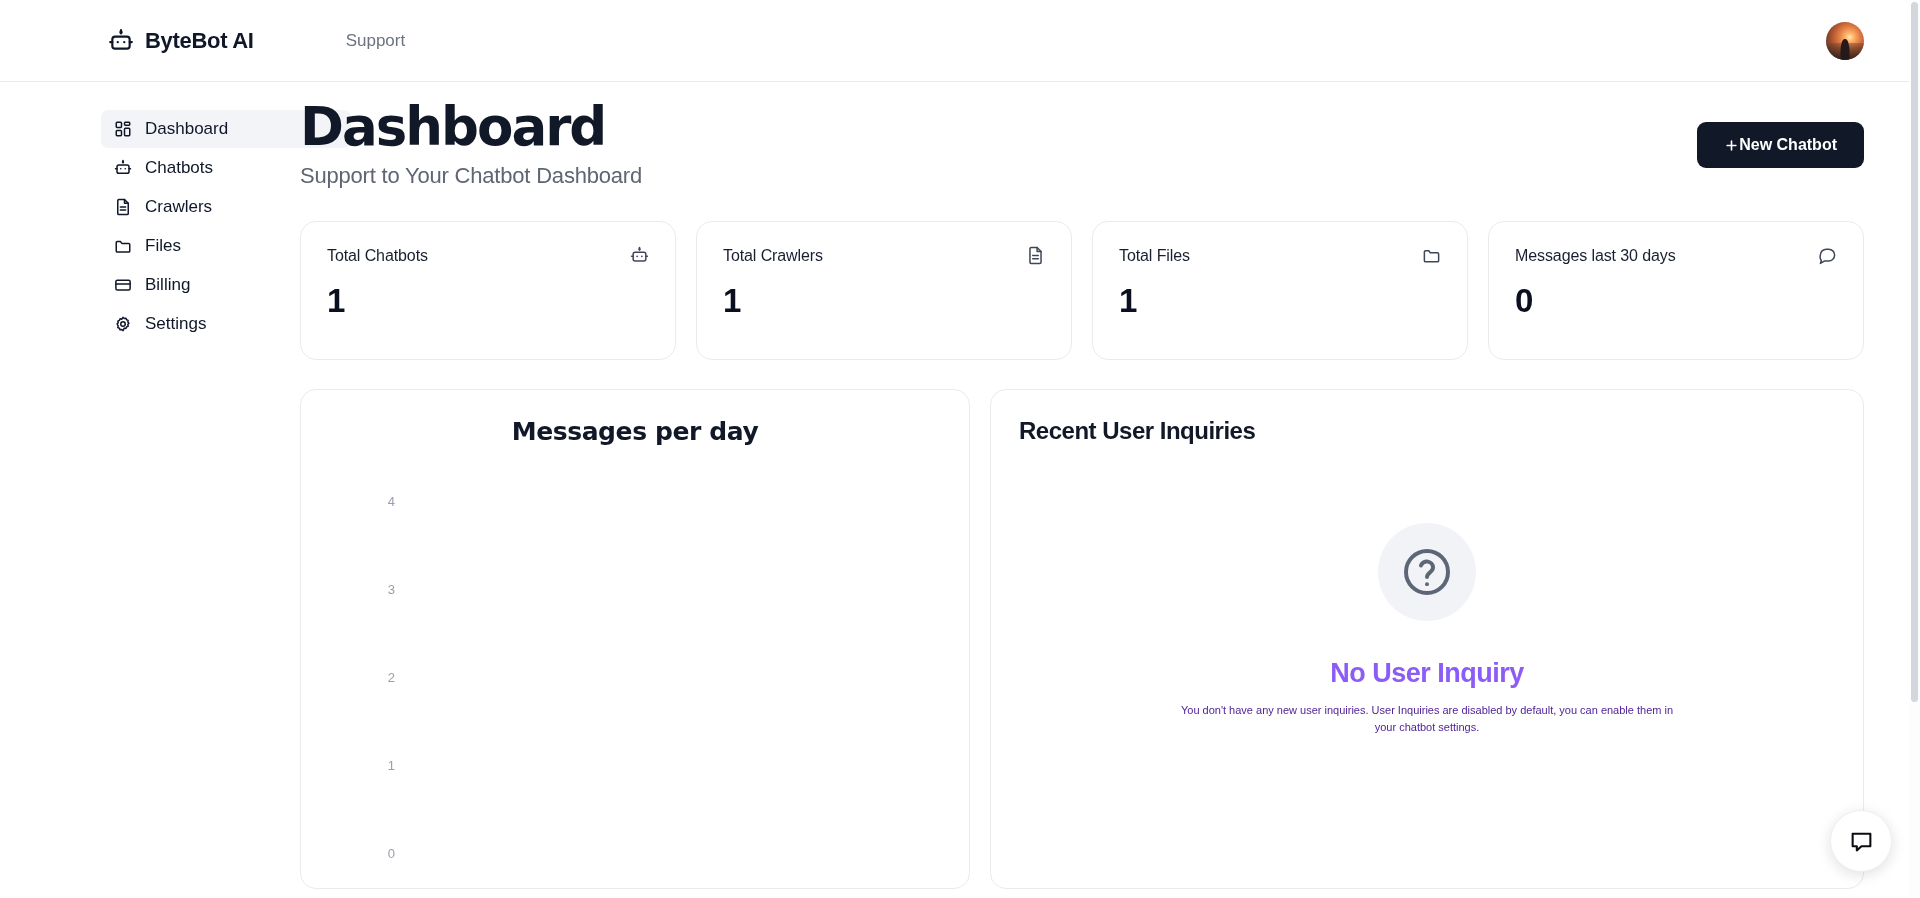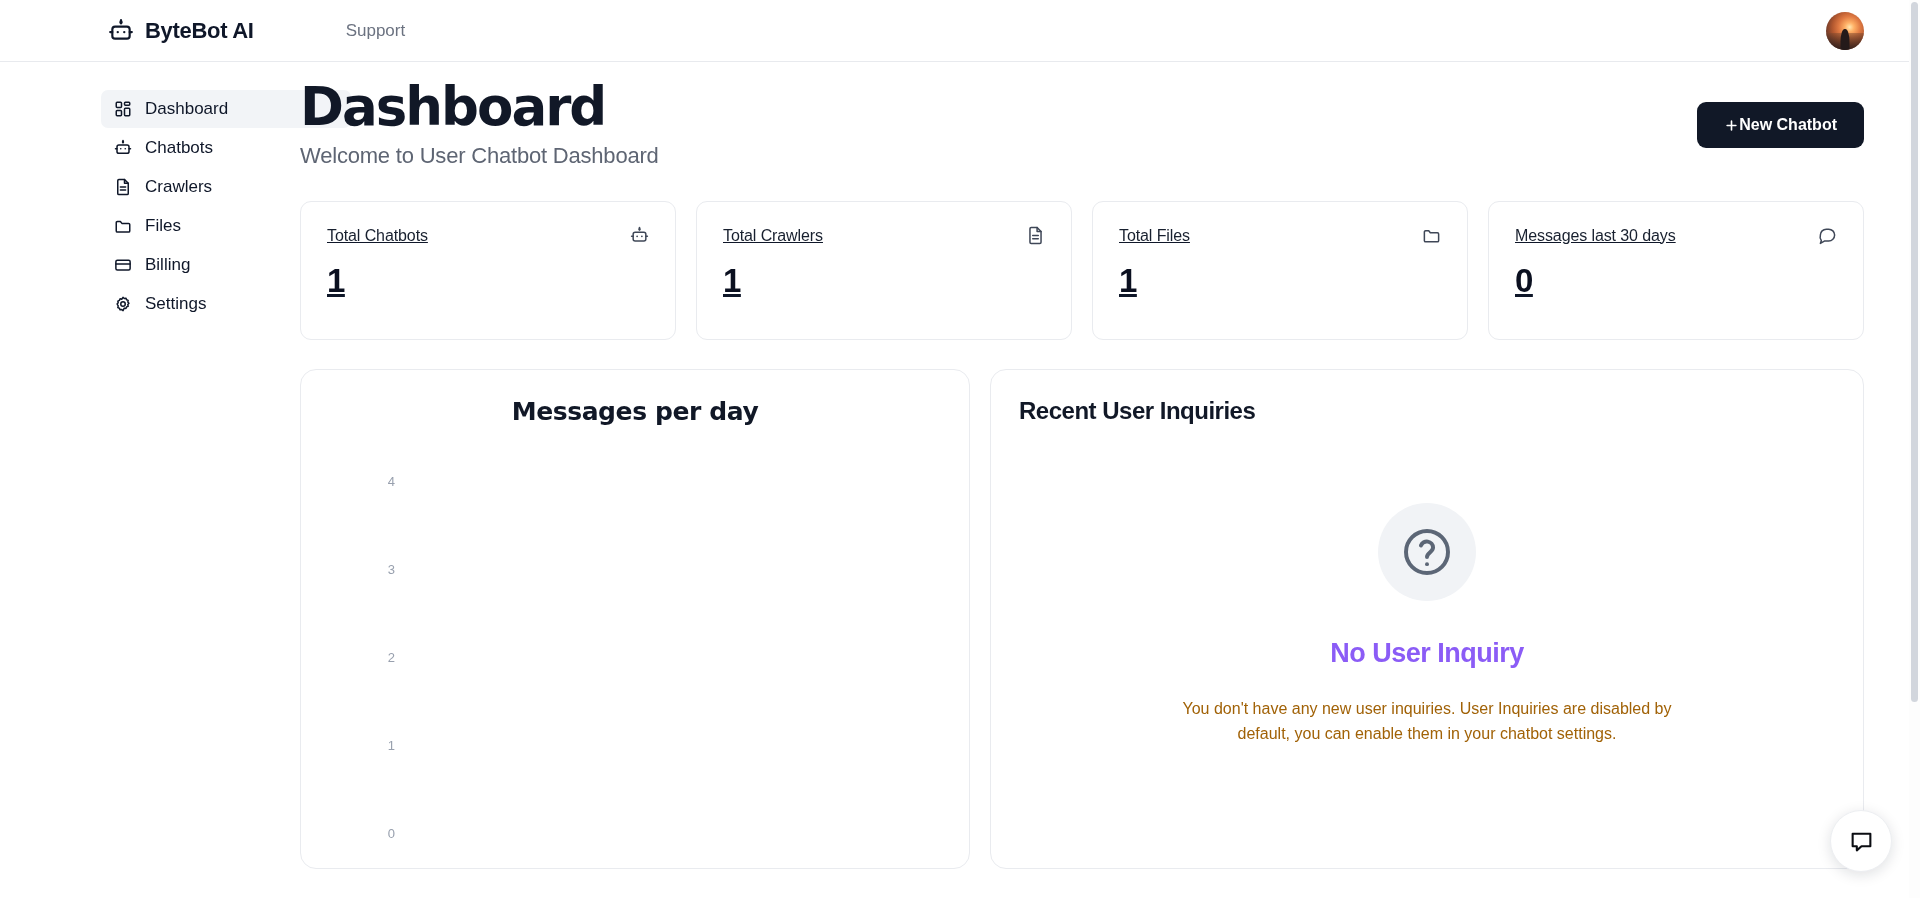--- a/index.html
+++ b/index.html
@@ -12,21 +12,21 @@
 
   body {
     font-family: "Liberation Sans", sans-serif;
     background: #ffffff;
     color: #0f1729;
     -webkit-font-smoothing: antialiased;
   }
 
   
   .topbar {
-    height: 62px;
+    height: 82px;
     border-bottom: 1px solid #e8eaee;
     display: flex;
     align-items: center;
     padding: 0 56px 0 108px;
     background: #fff;
     position: relative;
   }
   .brand {
     display: flex;
     align-items: center;
@@ -170,25 +170,24 @@
 
   
   .stats {
     display: grid;
     grid-template-columns: repeat(4, 1fr);
     gap: 20px;
     margin-top: 19px;
   }
   .stat-card {
     border: 1px solid #e9ebef;
-    border-radius: 11px;
+    border-radius: 16px;
     background: #fff;
     padding: 24px 26px 26px 26px;
     min-height: 139px;
-    text-decoration: underline;
   }
   .stat-top {
     display: flex;
     align-items: center;
     justify-content: space-between;
   }
   .stat-label {
     font-size: 16px;
     color: #18202f;
     letter-spacing: -0.1px;
@@ -274,24 +273,24 @@
   }
   .empty-badge svg { width: 56px; height: 56px; color: #5c6676; display: block; }
   .empty-title {
     font-size: 27px;
     font-weight: bold;
     color: #8b5cf6;
     margin-top: 37px;
     letter-spacing: -0.5px;
   }
   .empty-text {
-    font-size: 16px;
+    font-size: 11px;
     line-height: 1.58;
-    color: #a16207;
-    margin-top: 27px;
+    color: #4c1d95;
+    margin-top: 13px;
     max-width: 500px;
   }
 
   
   .chat-fab {
     position: fixed;
     right: 28px;
     bottom: 26px;
     width: 62px;
     height: 62px;
@@ -422,21 +421,21 @@
       </div>
 
     </nav>
   </aside>
 
   <main class="main">
 
     <div class="page-head">
       <div>
         <div class="page-title">Dashboard</div>
-        <div class="page-sub">Welcome to User Chatbot Dashboard</div>
+        <div class="page-sub">Support to Your Chatbot Dashboard</div>
       </div>
 
       <button class="btn-primary">
         <span class="plus">
           <svg viewBox="0 0 24 24" fill="none" stroke="currentColor" stroke-width="2.6" stroke-linecap="round">
             <path d="M12 5v14M5 12h14"></path>
           </svg>
         </span>
         <span>New Chatbot</span>
       </button>

